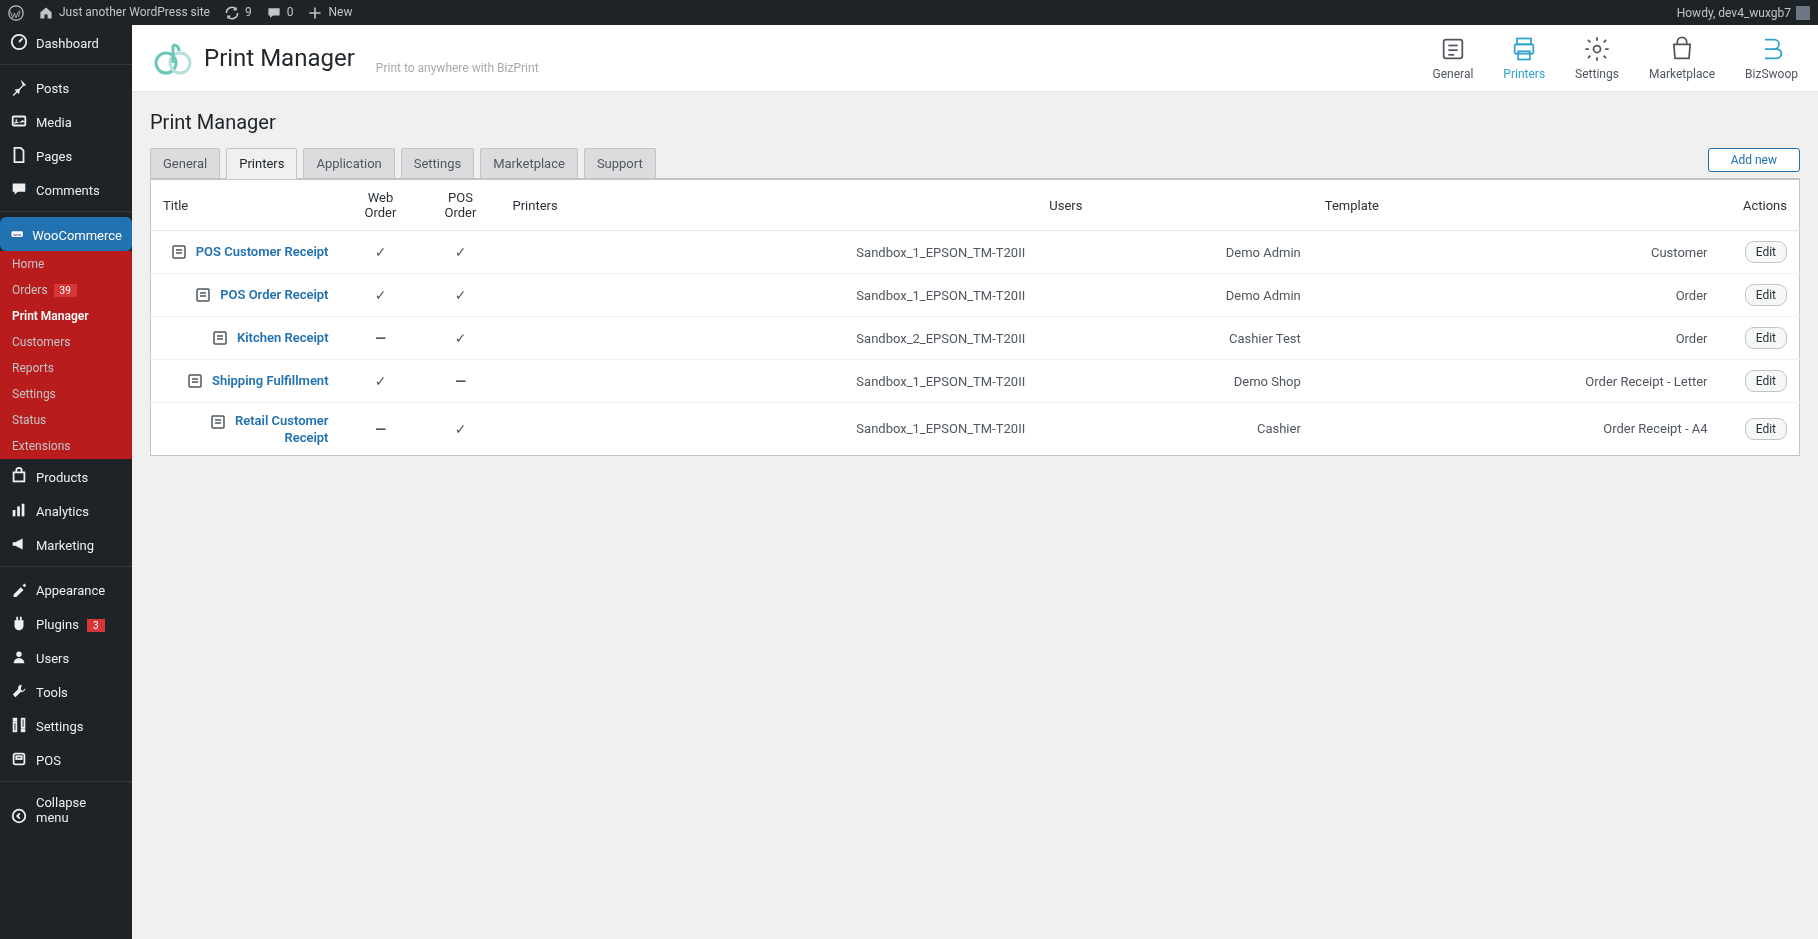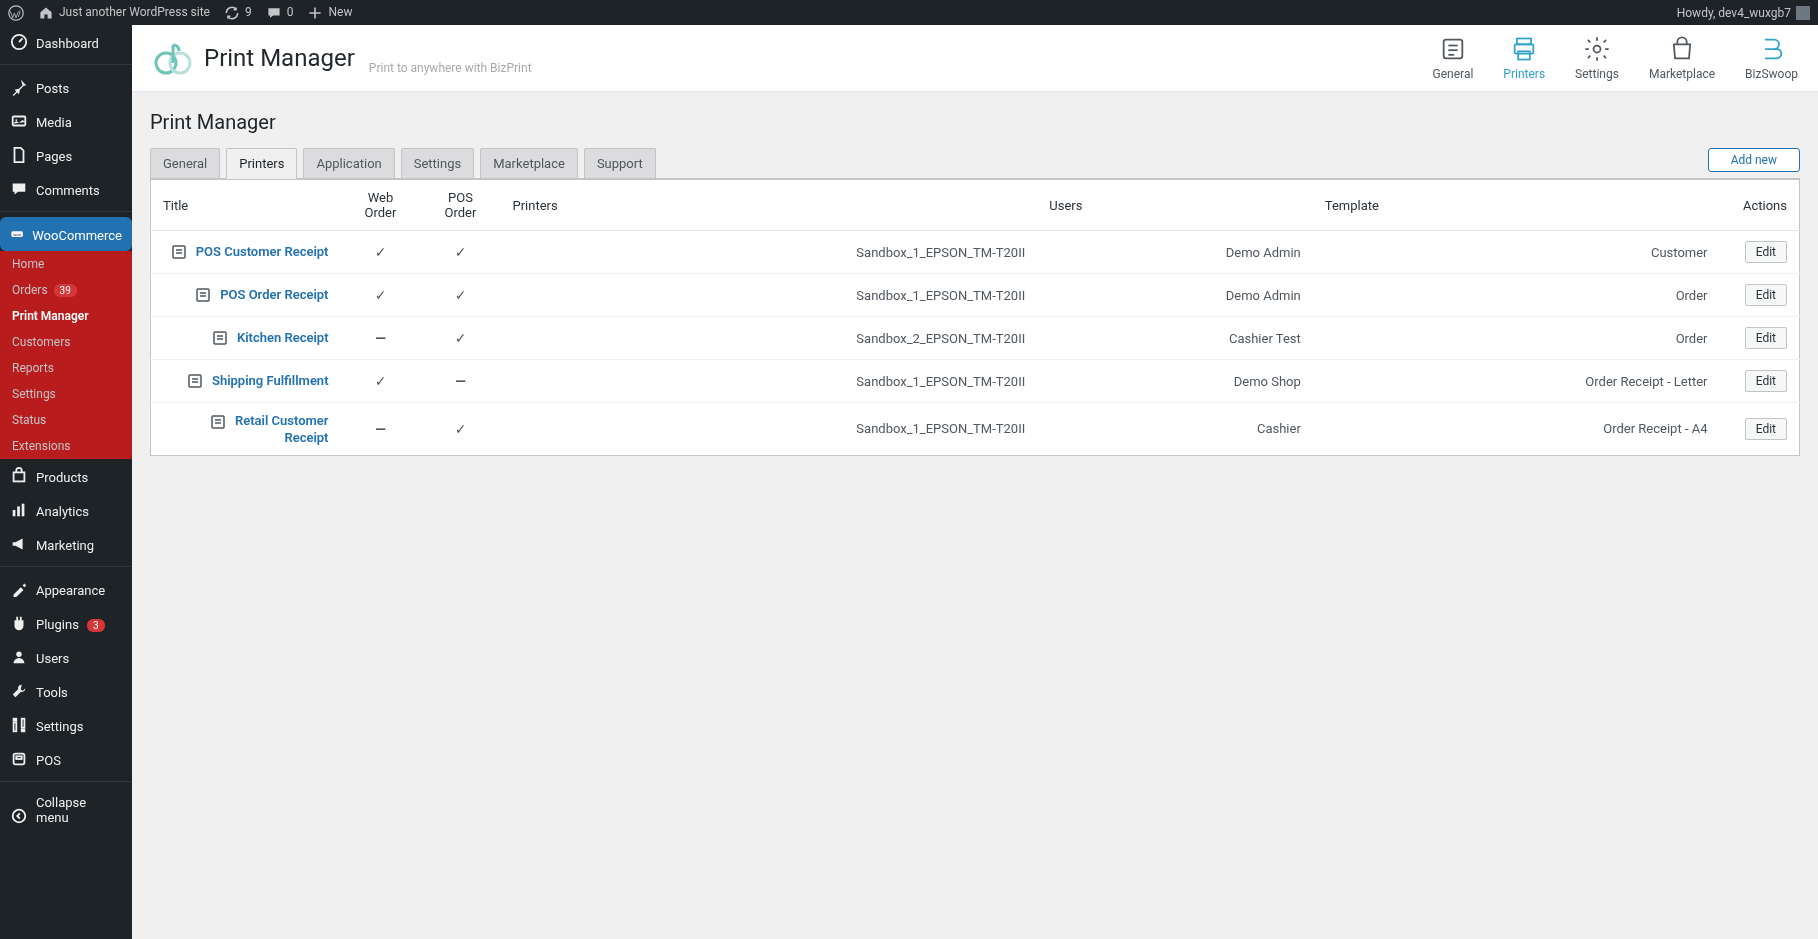--- a/index.html
+++ b/index.html
@@ -15,29 +15,29 @@
 
 .sidebar { position: fixed; left: 0; top: 25px; bottom: 0; width: 132px; background: #1d2327; color: #c3c4c7; font-size: 13px; }
 .menu-item { display: flex; align-items: flex-end; padding: 8px 10px; gap: 8px; cursor: pointer; color: #eee; }
 .menu-item.active { background: #2271b1; color: #ffffff; position: relative; border-radius: 6px; }
 .menu-item.active::after { content: ''; position: absolute; right: -8px; top: 50%; transform: translateY(-50%); border: 8px solid transparent; border-right-color: #f0f0f1; }
 .menu-sep { border-top: 1px solid #32373c; margin: 5px 0; }
 .menu-icon { width: 18px; height: 18px; display: inline-flex; align-items: center; justify-content: center; fill: currentColor; }
 .submenu { background: #b91c1c; }
 .submenu-item { padding: 6px 10px 6px 12px; cursor: pointer; font-size: 12px; color: #c3c4c7; display: flex; align-items: center; gap: 6px; }
 .submenu-item.current { color: #fff; font-weight: 600; }
-.badge { background: #d63638; color: #fff; border-radius: 6px; font-size: 10px; padding: 1px 6px; min-width: 16px; text-align: center; }
+.badge { background: #d63638; color: #fff; border-radius: 0; font-size: 10px; padding: 1px 6px; min-width: 16px; text-align: center; }
 
 
 .main { margin-left: 132px; }
 .header-row { background: #fff; display: flex; align-items: center; justify-content: space-between; padding: 10px 20px; border-bottom: 1px solid #e2e4e7; }
 .brand { display: flex; align-items: center; gap: 10px; }
 .brand-logo { width: 42px; height: 42px; }
 .brand-title { font-size: 24px; font-weight: 400; color: #23282d; }
-.brand-sub { font-size: 12px; color: #a7aaad; margin-left: 4px; align-self: flex-end; padding-bottom: 4px; }
+.brand-sub { font-size: 12px; color: #a7aaad; margin-left: 11px; align-self: flex-end; padding-bottom: 4px; }
 .header-nav { display: flex; gap: 30px; }
 .header-nav-item { display: flex; flex-direction: column; align-items: center; gap: 4px; cursor: pointer; font-size: 12px; color: #50575e; }
 .header-nav-item.active { color: #2ea2cc; }
 .header-nav-icon { width: 28px; height: 28px; stroke: currentColor; fill: none; stroke-width: 1.5; }
 
 .content { padding: 18px; }
 .page-title { font-size: 20px; font-weight: 400; color: #1d2327; margin-bottom: 14px; }
 
 .tab-nav { display: flex; gap: 6px; border-bottom: 1px solid #c3c4c7; margin-bottom: 0; align-items: center; }
 .tab { background: #dcdcde; border: 1px solid #c3c4c7; border-bottom: none; padding: 7px 12px; font-size: 13px; color: #50575e; cursor: pointer; border-radius: 2px 2px 0 0; }
@@ -47,21 +47,21 @@
 .table { width: 100%; background: #fff; border: 1px solid #c3c4c7; border-collapse: collapse; margin-top: 0; }
 .table th { text-align: left; padding: 10px 12px; font-size: 13px; font-weight: 400; color: #2c3338; border-bottom: 1px solid #e2e4e7; }
 .table th.ta-c { text-align: center; }
 .table th.ta-r { text-align: right; }
 .table td { padding: 10px 12px; font-size: 13px; color: #50575e; border-bottom: 1px solid #f0f0f1; text-align: right; }
 .table tr:last-child td { border-bottom: none; }
 .table td.ta-c { text-align: center; }
 .table td.ta-r { text-align: right; }
 .title-link { color: #2271b1; font-weight: 600; cursor: pointer; }
 .row-icon { width: 16px; height: 16px; vertical-align: middle; margin-right: 6px; display: inline-block; }
-.edit-btn { background: #f6f7f7; border: 1px solid #c3c4c7; padding: 3px 10px; font-size: 12px; border-radius: 2px; cursor: pointer; color: #2c3338; }
+.edit-btn { background: #f6f7f7; border: 1px solid #c3c4c7; padding: 3px 10px; font-size: 12px; border-radius: 9px; cursor: pointer; color: #2c3338; }
 .check { color: #50575e; font-size: 14px; }
 .dash { color: #50575e; font-size: 14px; font-weight: bold; }
 </style>
 </head>
 <body>
 
 <div class="adminbar">
   <div class="adminbar-left">
     <span class="adminbar-item">
       <span class="ab-icon">

